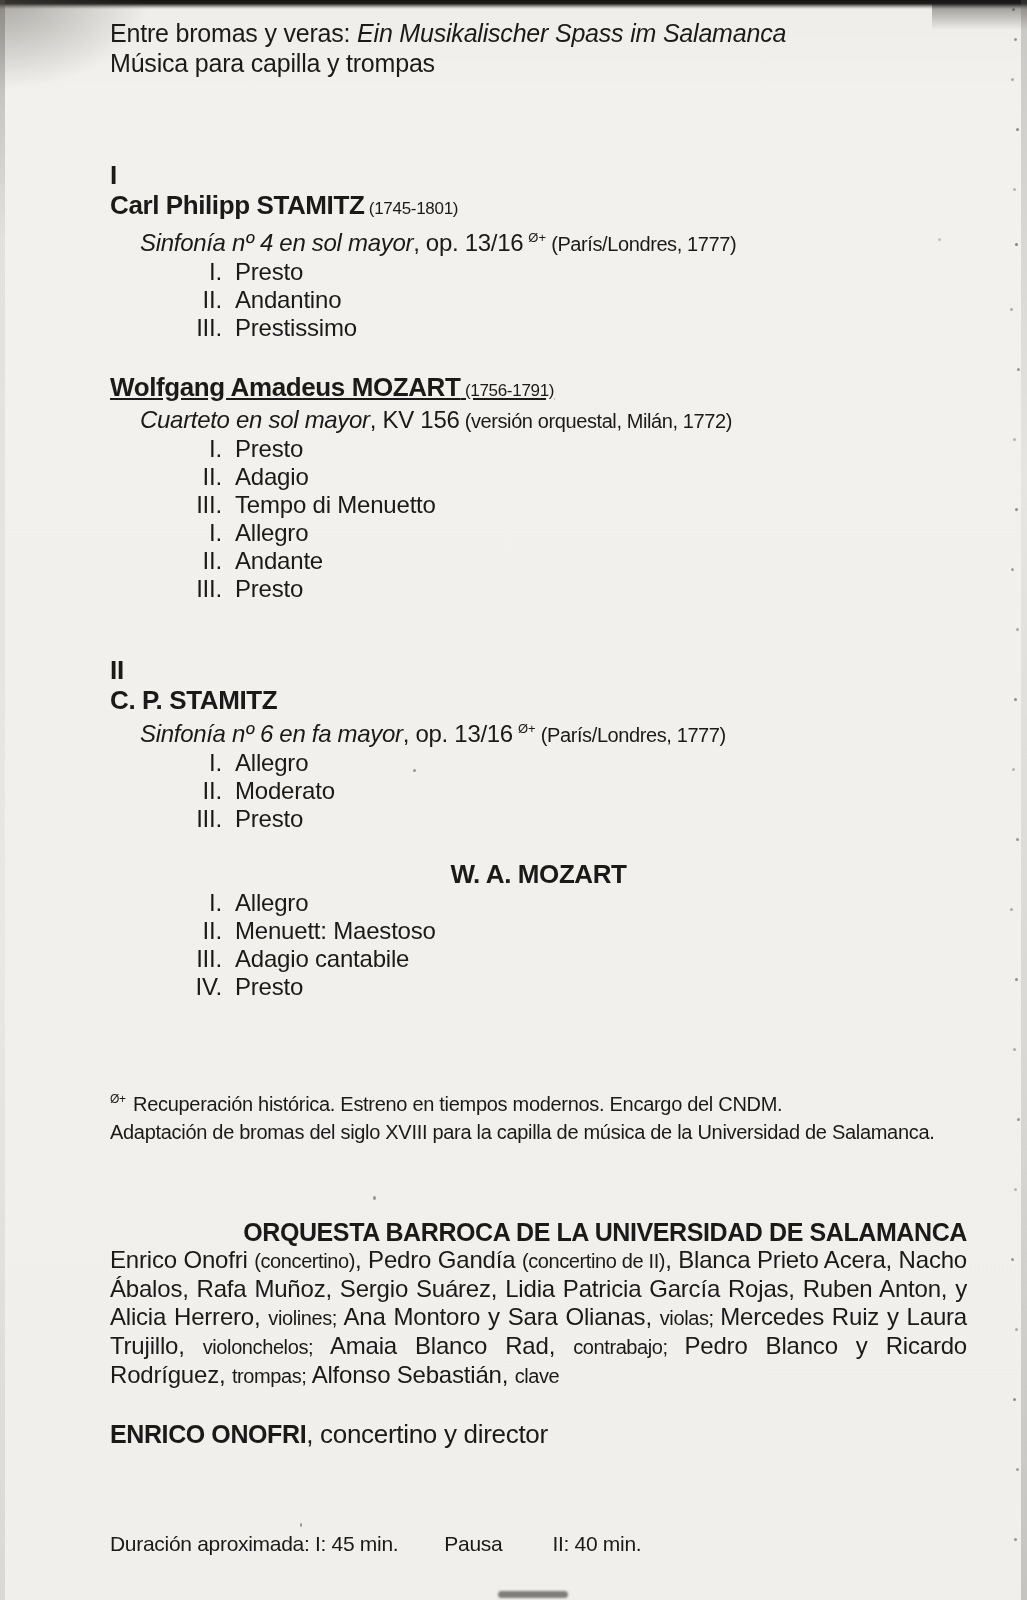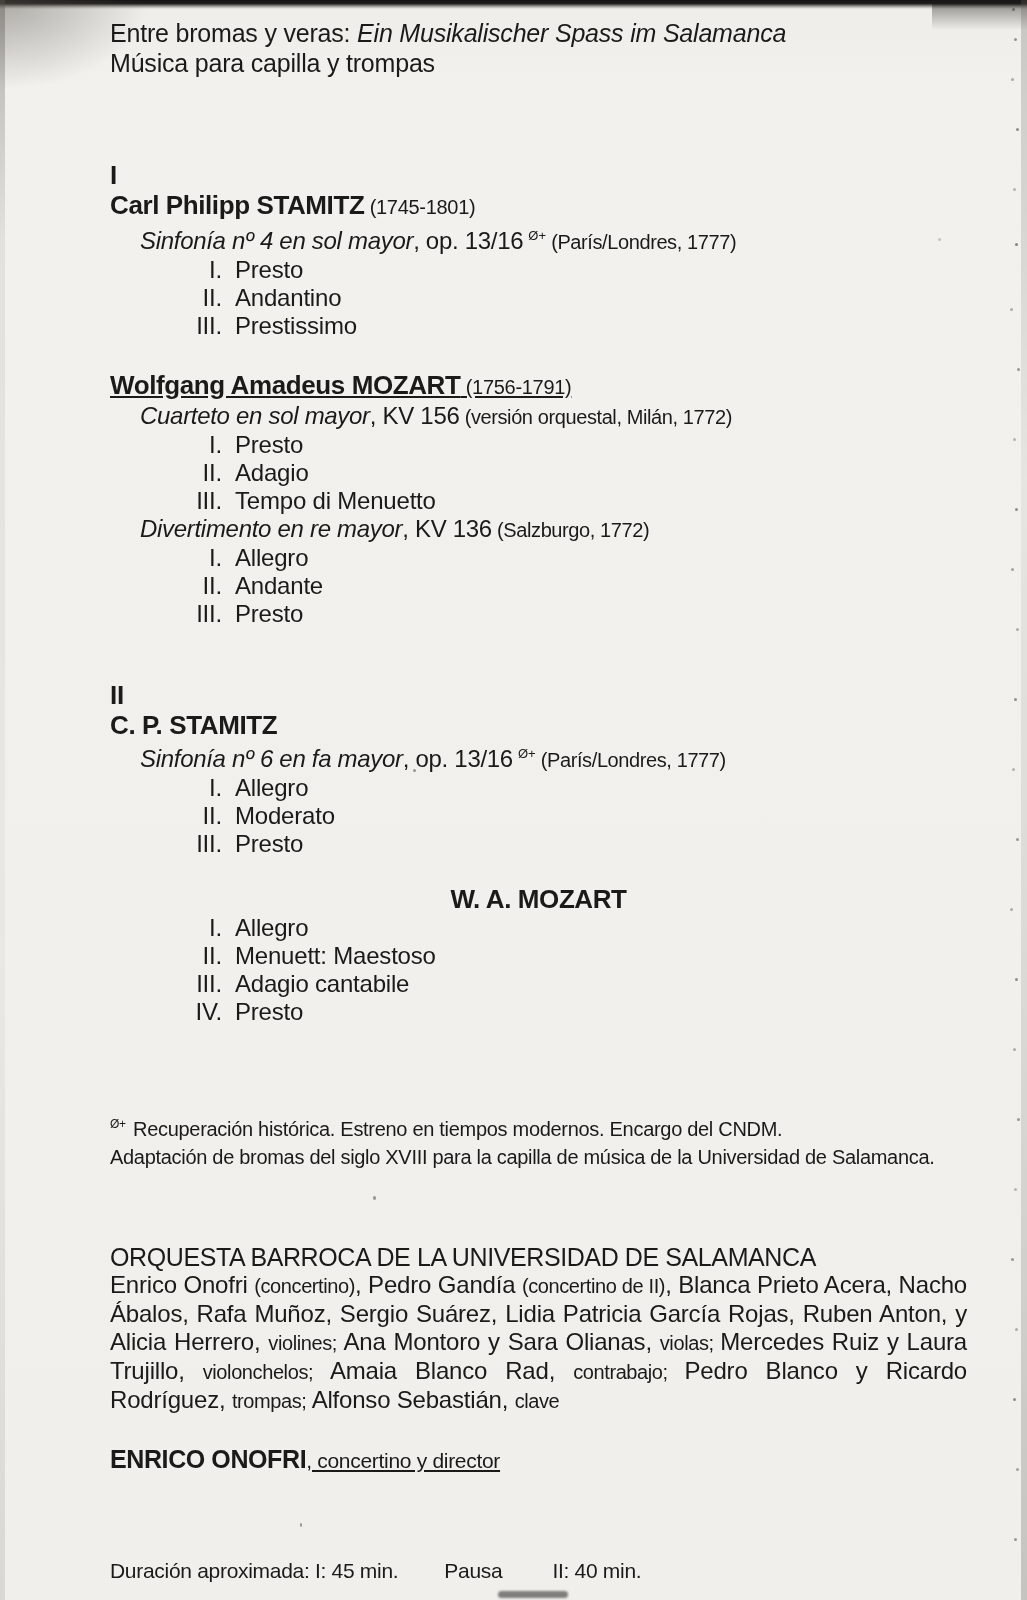--- a/index.html
+++ b/index.html
@@ -7,37 +7,37 @@
     width:1027px;height:1600px;position:relative;overflow:hidden;
     background:linear-gradient(180deg,#eeede9 0%,#f2f1ee 6%,#f1f0ed 55%,#f0efec 100%);
     font-family:"Liberation Sans",sans-serif;color:#1b1a18;
     -webkit-font-smoothing:antialiased;
   }
   .doc{position:relative;padding:18px 60px 0 110px;}
   .it{font-style:italic;}
   .title{font-size:25px;line-height:30px;letter-spacing:-0.2px;}
   .part-label{font-size:26px;font-weight:700;line-height:30px;margin-top:82px;letter-spacing:-0.3px;}
   .composer{font-size:26px;font-weight:700;line-height:30px;letter-spacing:-0.4px;}
-  .dates{font-weight:400;font-size:20px;letter-spacing:-0.3px;}
+  .dates{font-weight:400;font-size:17px;letter-spacing:-0.3px;}
   .work{font-size:24px;line-height:28px;padding-left:30px;white-space:nowrap;letter-spacing:-0.3px;}
   .note{font-size:20px;letter-spacing:-0.4px;}
   sup.flag{font-size:13px;vertical-align:super;margin-left:5px;letter-spacing:0;}
   .mv{font-size:24px;line-height:28px;letter-spacing:-0.2px;}
   .mv-n{display:inline-block;width:112px;text-align:right;margin-right:13px;}
   .sec-moz1{margin-top:30px;text-decoration:underline;}
   .part2-label{margin-top:52px;}
   .sec-moz2{margin-top:26px;text-align:center;}
   .footnote{margin-top:84px;font-size:20px;line-height:28px;letter-spacing:-0.3px;white-space:nowrap;}
   .footnote sup{font-size:12px;vertical-align:super;margin-right:2px;}
-  .orch-name{margin-top:72px;font-size:25px;font-weight:400;line-height:28px;letter-spacing:-0.4px;}
+  .orch-name{margin-top:72px;font-size:25px;font-weight:700;line-height:28px;letter-spacing:-0.4px;text-align:right;}
   .ensemble{font-size:24px;line-height:28px;text-align:justify;letter-spacing:-0.2px;}
   .inst{font-size:20px;letter-spacing:-0.4px;}
   .director{margin-top:30px;font-size:25px;line-height:28px;}
   .director .bold{font-weight:700;letter-spacing:-0.4px;}
-  .director .role{font-size:21px;letter-spacing:-0.3px;text-decoration:underline;}
+  .director .role{font-size:26px;letter-spacing:-0.3px;}
   .duration{margin-top:84px;font-size:21px;letter-spacing:-0.3px;}
   .duration .pausa{margin-left:46px;}
   .duration .p2{margin-left:50px;}
 
   
   .top-edge{position:absolute;top:0;left:0;width:100%;height:9px;
     background:linear-gradient(to bottom,#131210 0%,#201f1d 40%,rgba(80,76,70,.4) 75%,rgba(120,116,108,0) 100%);}
   .corner-tl{position:absolute;top:0;left:0;width:150px;height:90px;
     background:radial-gradient(ellipse at 0% 0%,rgba(90,86,80,.45),rgba(90,86,80,0) 70%);}
   .top-right-scratch{position:absolute;top:0;right:0;width:95px;height:40px;
@@ -87,21 +87,20 @@
   <div class="work"><span class="it">Sinfonía nº 4 en sol mayor</span><span>, op. 13/16</span><sup class="flag">Ø+</sup><span class="note"> (París/Londres, 1777)</span></div>
   <div class="mv"><span class="mv-n">I.</span><span>Presto</span></div>
   <div class="mv"><span class="mv-n">II.</span><span>Andantino</span></div>
   <div class="mv"><span class="mv-n">III.</span><span>Prestissimo</span></div>
 
   <div class="composer sec-moz1"><span>Wolfgang Amadeus MOZART</span><span class="dates"> (1756-1791)</span></div>
   <div class="work"><span class="it">Cuarteto en sol mayor</span><span>, KV 156</span><span class="note"> (versión orquestal, Milán, 1772)</span></div>
   <div class="mv"><span class="mv-n">I.</span><span>Presto</span></div>
   <div class="mv"><span class="mv-n">II.</span><span>Adagio</span></div>
   <div class="mv"><span class="mv-n">III.</span><span>Tempo di Menuetto</span></div>
-  <div class="work"><span class="it">Divertimento en re mayor</span><span>, KV 136</span><span class="note"> (Salzburgo, 1772)</span></div>
   <div class="mv"><span class="mv-n">I.</span><span>Allegro</span></div>
   <div class="mv"><span class="mv-n">II.</span><span>Andante</span></div>
   <div class="mv"><span class="mv-n">III.</span><span>Presto</span></div>
 
   <div class="part-label part2-label">II</div>
 
   <div class="composer">C. P. STAMITZ</div>
   <div class="work"><span class="it">Sinfonía nº 6 en fa mayor</span><span>, op. 13/16</span><sup class="flag">Ø+</sup><span class="note"> (París/Londres, 1777)</span></div>
   <div class="mv"><span class="mv-n">I.</span><span>Allegro</span></div>
   <div class="mv"><span class="mv-n">II.</span><span>Moderato</span></div>

